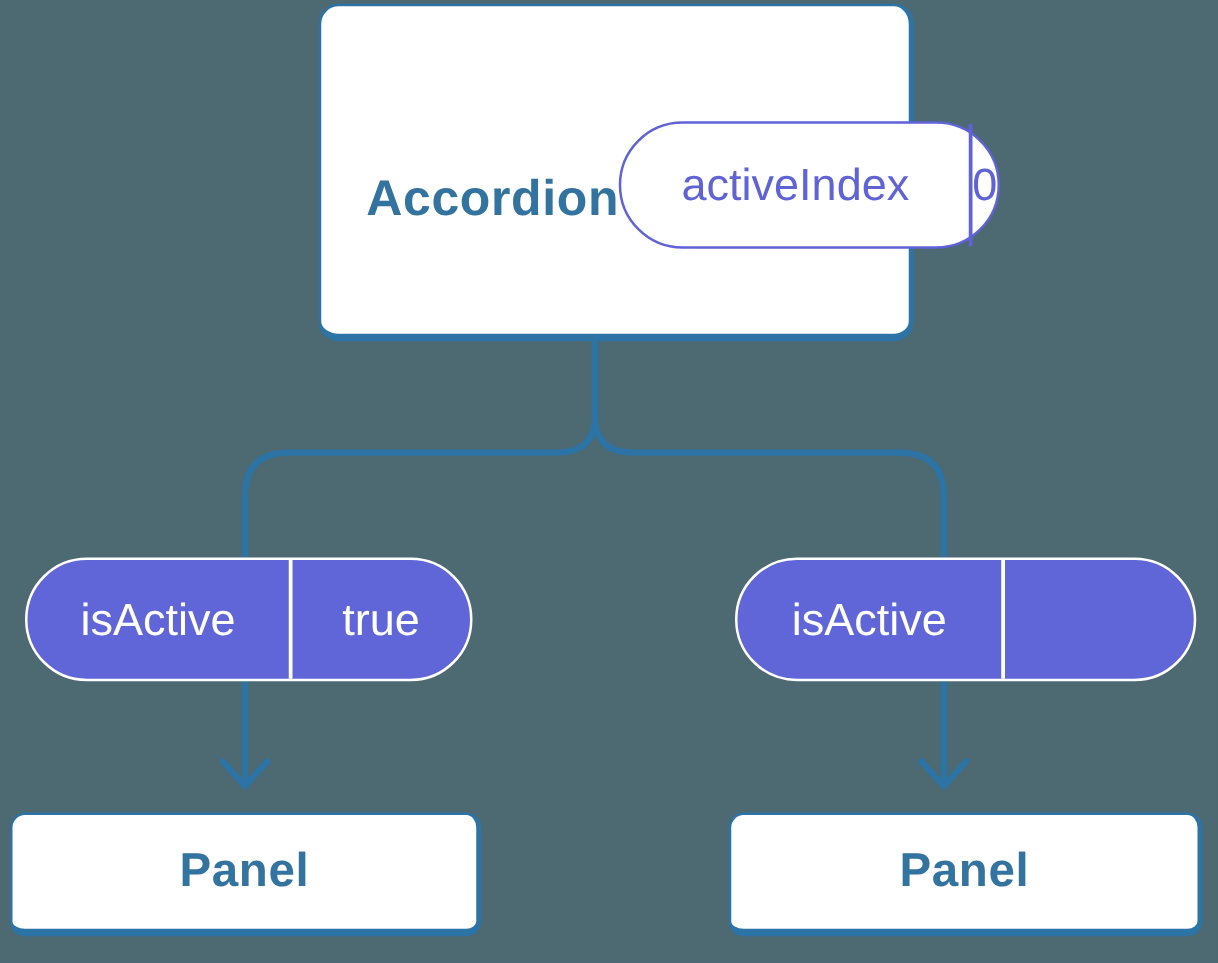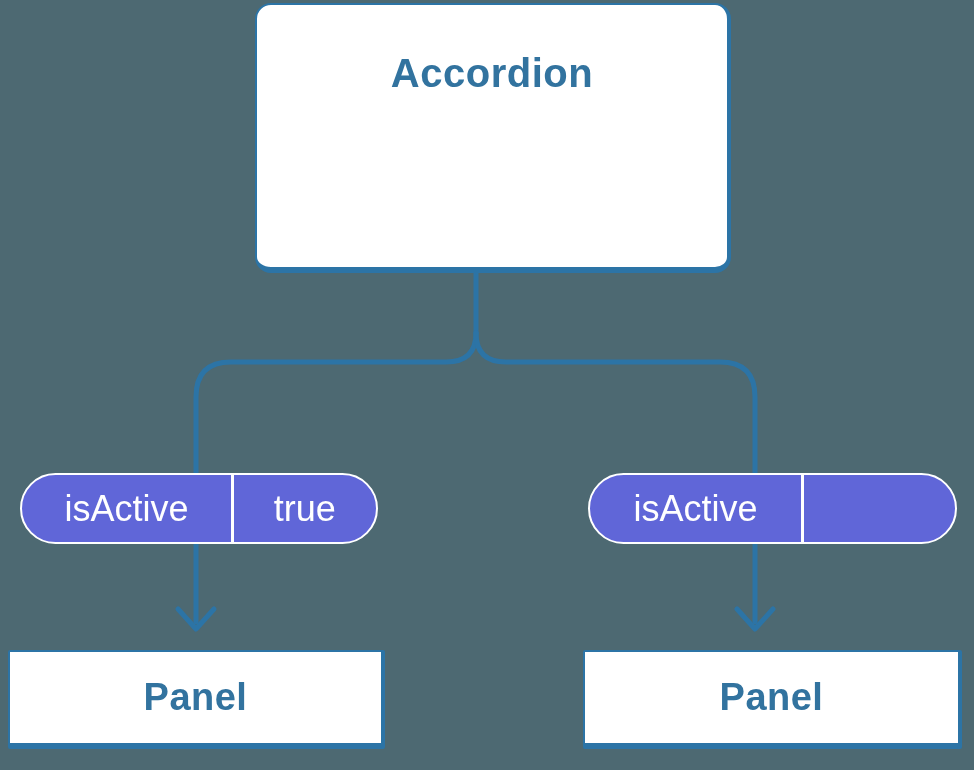--- a/index.html
+++ b/index.html
@@ -43,22 +43,23 @@
     background: var(--card-bg);
     border: 2px solid var(--card-border);
     border-right-width: 4px;
     border-bottom-width: 6px;
   }
   .root-card {
     left: 255px; top: 3px;
     width: 476px; height: 270px;
     border-radius: 16px;
     display: flex;
-    flex-direction: column;
+    flex-direction: row;
     align-items: center;
+    padding-left: 36px;
   }
   .card-title {
     margin-top: 46px;
     font-size: 40px;
     line-height: 44px;
     font-weight: 600;
     color: var(--card-text);
     letter-spacing: 0.5px;
   }
   .pill {
@@ -77,38 +78,38 @@
     border: 2.5px solid var(--accent-purple);
     border-radius: 51px;
     color: var(--accent-purple);
     background: var(--card-bg);
   }
   .outline-pill .pill-name { width: 278px; }
   .outline-pill .pill-value { flex: 1; }
   .outline-pill .pill-divider { width: 2.5px; background: var(--accent-purple); }
   .solid-pill {
     position: absolute;
-    top: 473px;
-    height: 71px;
+    top: 446px;
+    height: 99px;
     background: var(--pill-fill);
     border: 2.5px solid #FFFFFF;
     border-radius: 50px;
     color: var(--pill-text);
   }
   .solid-pill .pill-divider { width: 2.5px; background: #FFFFFF; }
   .solid-pill .pill-name { flex: none; }
   .solid-pill .pill-value { flex: 1; text-align: right; }
   .pill-left { left: 20px; width: 358px; }
   .pill-left .pill-name { width: 209px; }
   .pill-right { left: 588px; width: 369px; }
   .pill-right .pill-name { width: 211px; }
   .panel-card {
     top: 650px;
     height: 99px;
-    border-radius: 2px;
+    border-radius: 12px;
     display: flex;
     align-items: center;
     justify-content: center;
     font-size: 38px;
     font-weight: 600;
     color: var(--card-text);
     letter-spacing: 0.5px;
   }
   .panel-left { left: 8px; width: 377px; }
   .panel-right { left: 583px; width: 379px; }
@@ -121,20 +122,25 @@
   <svg class="connectors" viewBox="0 0 974 770" aria-hidden="true">
     <path d="M476 268 L476 333"></path>
     <path d="M476 333 Q476 362 446 362 L231 362 Q196 362 196 397 L196 622"></path>
     <path d="M476 333 Q476 362 506 362 L720 362 Q755 362 755 397 L755 622"></path>
     <path d="M178 609 L196 629 L214 609"></path>
     <path d="M737 609 L755 629 L773 609"></path>
   </svg>
 
   <div class="card root-card">
     <div class="card-title">Accordion</div>
+    <div class="pill outline-pill">
+      <div class="pill-section pill-name">activeIndex</div>
+      <div class="pill-divider"></div>
+      <div class="pill-section pill-value">0</div>
+    </div>
   </div>
 
   <div class="pill solid-pill pill-left">
     <div class="pill-section pill-name">isActive</div>
     <div class="pill-divider"></div>
     <div class="pill-section pill-value">true</div>
   </div>
 
   <div class="pill solid-pill pill-right">
     <div class="pill-section pill-name">isActive</div>

